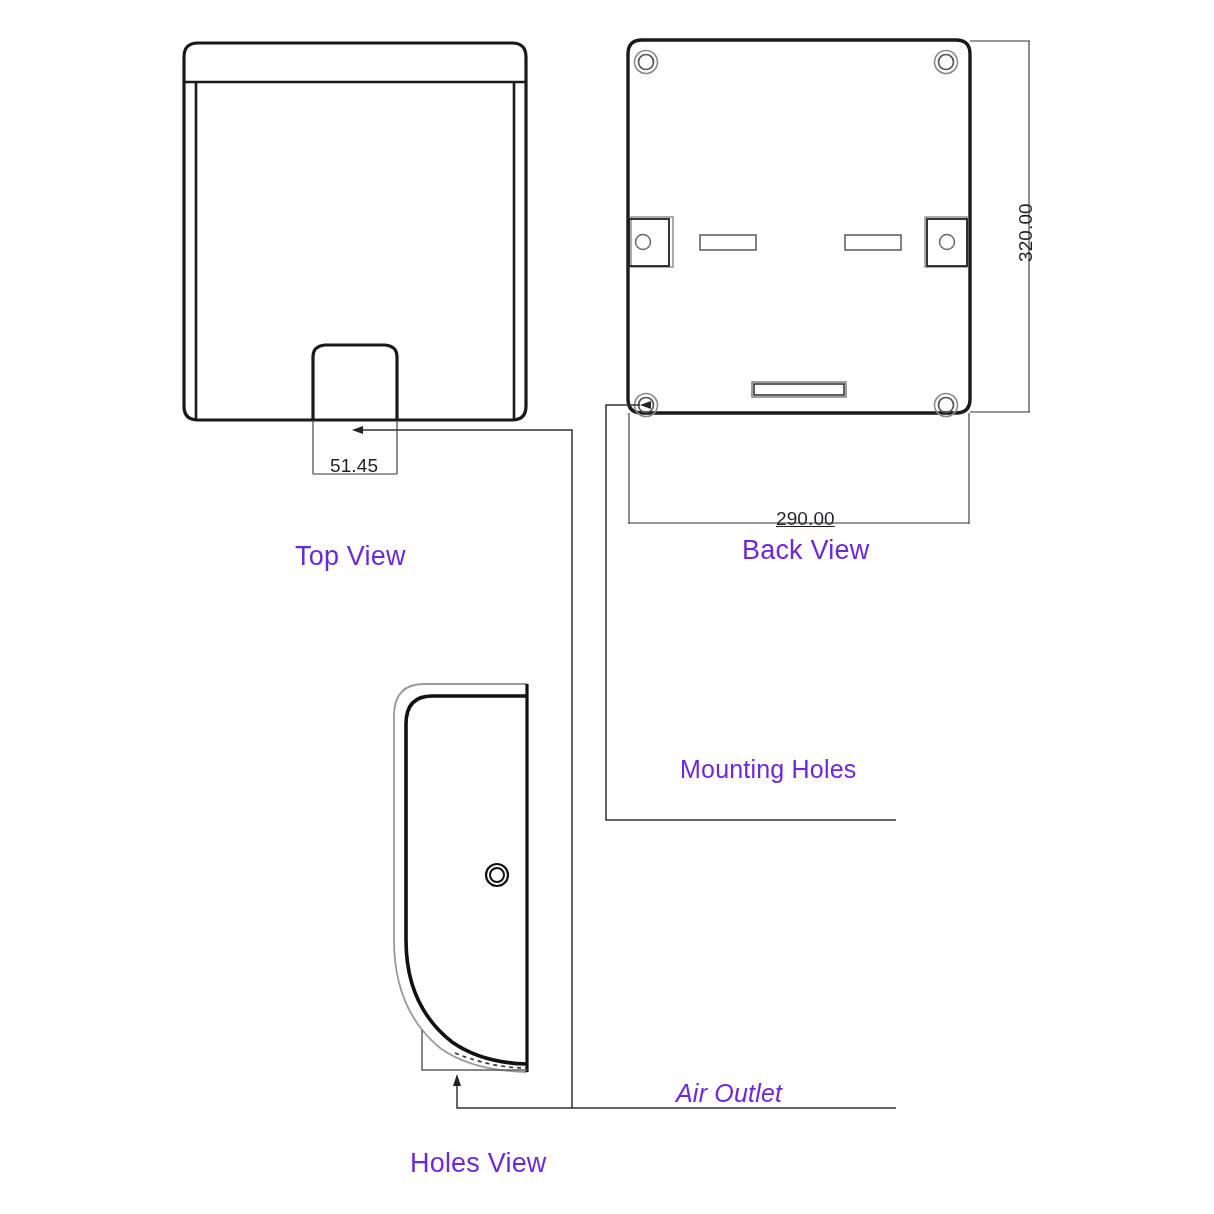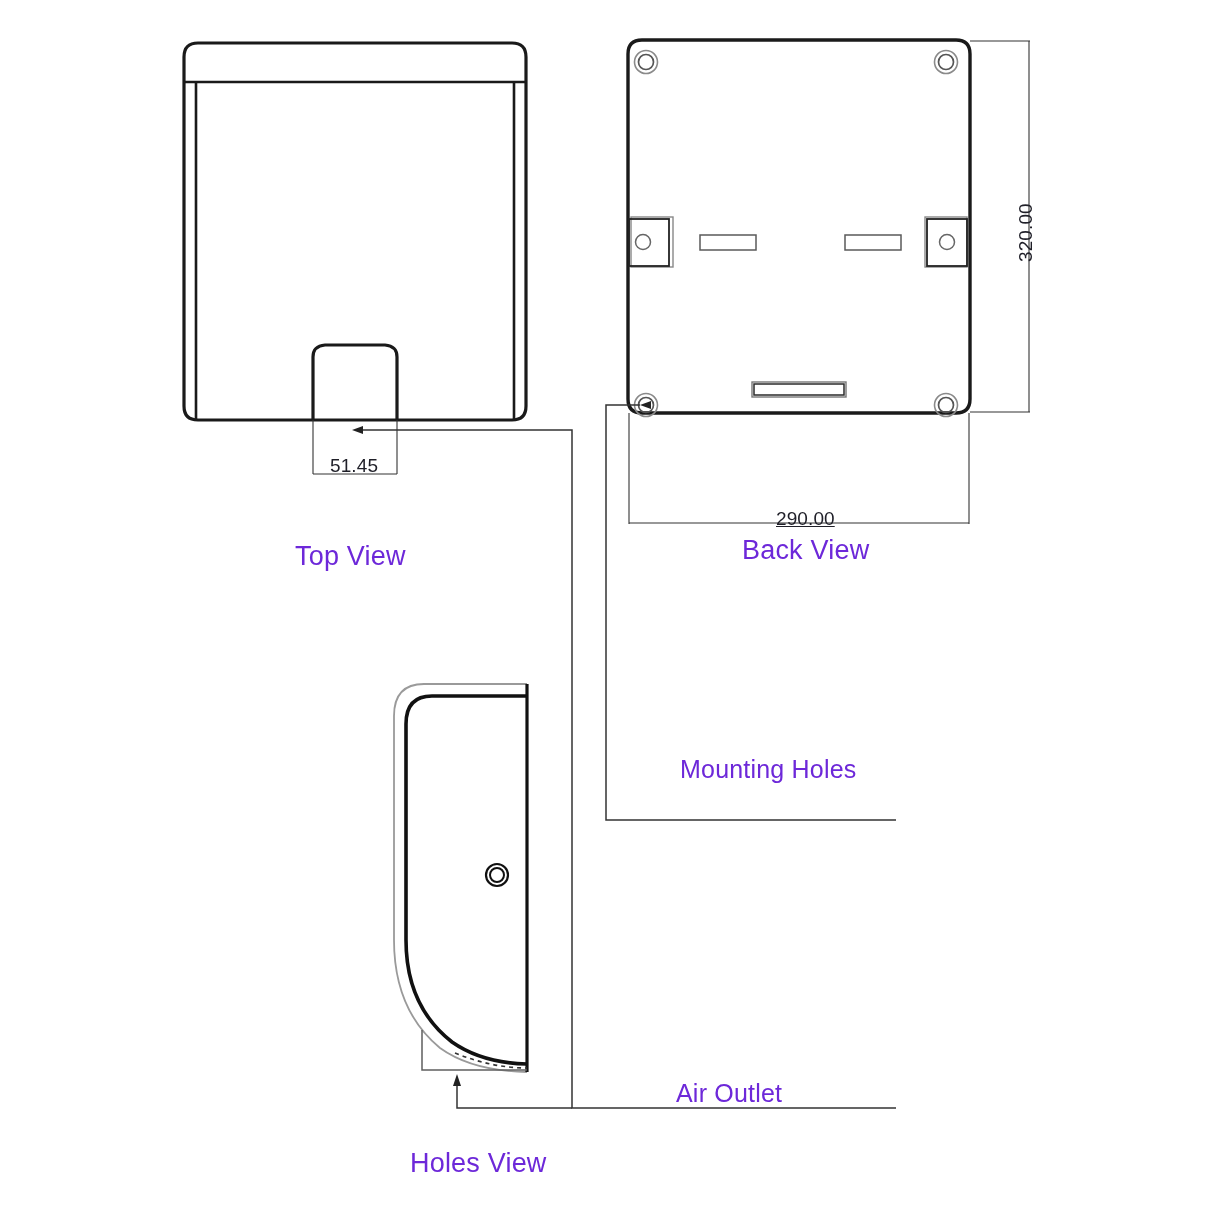--- a/index.html
+++ b/index.html
@@ -173,21 +173,21 @@
   </svg>
 
   <div class="lbl view-label" style="left:295px; top:541px;">Top View</div>
 
   <div class="lbl view-label" style="left:742px; top:535px;">Back View</div>
 
   <div class="lbl view-label" style="left:410px; top:1148px;">Holes View</div>
 
   <div class="lbl callout-label" style="left:638px; top:755px;margin-left:42px;">Mounting Holes</div>
 
-  <div class="lbl callout-label" style="left:676px; top:1079px;">Air Outlet</div>
+  <div class="lbl callout-label" style="left:676px; top:1079px;font-style:italic;">Air Outlet</div>
 
   <div class="lbl dim-label" style="left:330px; top:455px;">51.45</div>
 
   <div class="lbl dim-label vertical" style="left:1015px; top:262px;">320.00</div>
 
   <div class="lbl dim-label" style="left:776px; top:508px;text-decoration:underline;">290.00</div>
 
 </div>
 
 </body></html>

